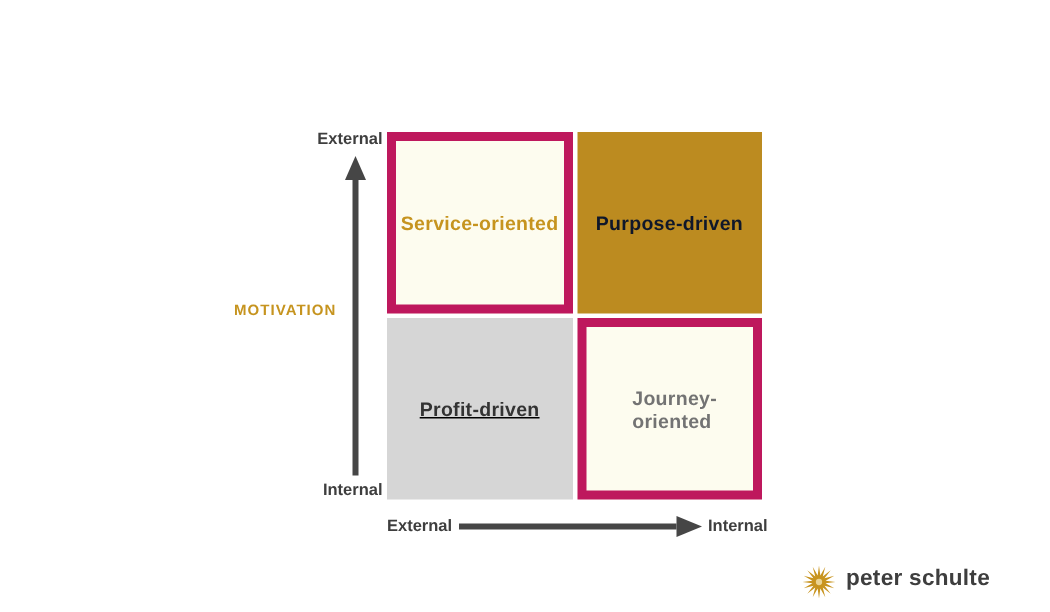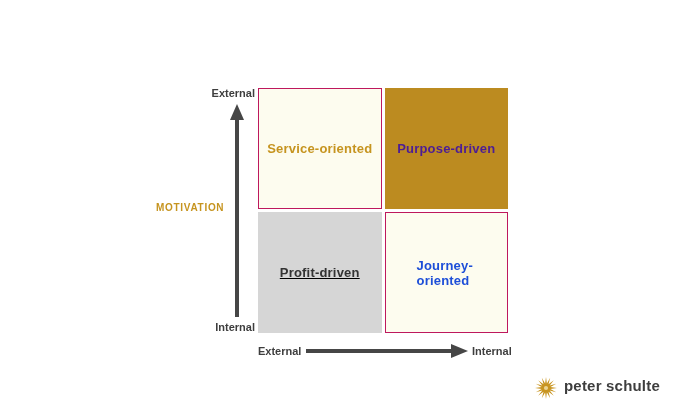--- a/index.html
+++ b/index.html
@@ -17,21 +17,21 @@
   }
   .grid{
     position:absolute;left:258px;top:88px;width:250px;height:245px;
     display:grid;grid-template-columns:1fr 1fr;grid-template-rows:1fr 1fr;
     gap:3px;
   }
   .quad{
     display:flex;align-items:center;justify-content:center;
     box-sizing:border-box;
   }
-  .quad.bordered{border:1px solid #be185d;}
+  .quad.bordered{border:6px solid #be185d;}
   .quad-label{font-size:13px;font-weight:700;letter-spacing:.2px;}
   .axis-end{
     position:absolute;font-size:11px;font-weight:700;color:#3E3E3E;
   }
   .y-end{left:203px;width:52px;text-align:right;}
   .axis-name{
     position:absolute;font-size:10px;font-weight:700;letter-spacing:.7px;
   }
   .arrow-svg{position:absolute;display:block;}
   .brand{
@@ -44,27 +44,27 @@
 <body>
 
 <div class="canvas">
 
 
   <div class="grid">
     <div class="quad bordered" style="background-color: rgb(253, 252, 239);">
       <span class="quad-label" style="color: rgb(198, 148, 31);">Service-oriented</span>
     </div>
     <div class="quad" style="background-color: rgb(188, 139, 32);">
-      <span class="quad-label" style="color: #4c1d95;">Purpose-driven</span>
+      <span class="quad-label" style="color: #0f172a;">Purpose-driven</span>
     </div>
     <div class="quad" style="background-color: rgb(214, 214, 214); text-decoration: underline;">
       <span class="quad-label" style="color: rgb(51, 51, 51);">Profit-driven</span>
     </div>
     <div class="quad bordered" style="background-color: rgb(253, 252, 239);">
-      <span class="quad-label" style="color: #1d4ed8; margin-left: 31px;">Journey-oriented</span>
+      <span class="quad-label" style="color: #737373; margin-left: 31px;">Journey-oriented</span>
     </div>
   </div>
 
   <span class="axis-end y-end" style="top:87px;">External</span>
   <span class="axis-end y-end" style="top:321px;">Internal</span>
   <svg class="arrow-svg" style="left:228px;top:104px;" width="18" height="215" viewBox="0 0 18 215">
     <line x1="9" y1="213" x2="9" y2="13" stroke-width="4" stroke="#464646"></line>
     <polygon points="9,0 2,16 16,16" fill="#464646"></polygon>
   </svg>
   <span class="axis-name" style="left: 156px; top: 202px; color: rgb(198, 148, 31);">MOTIVATION</span>

